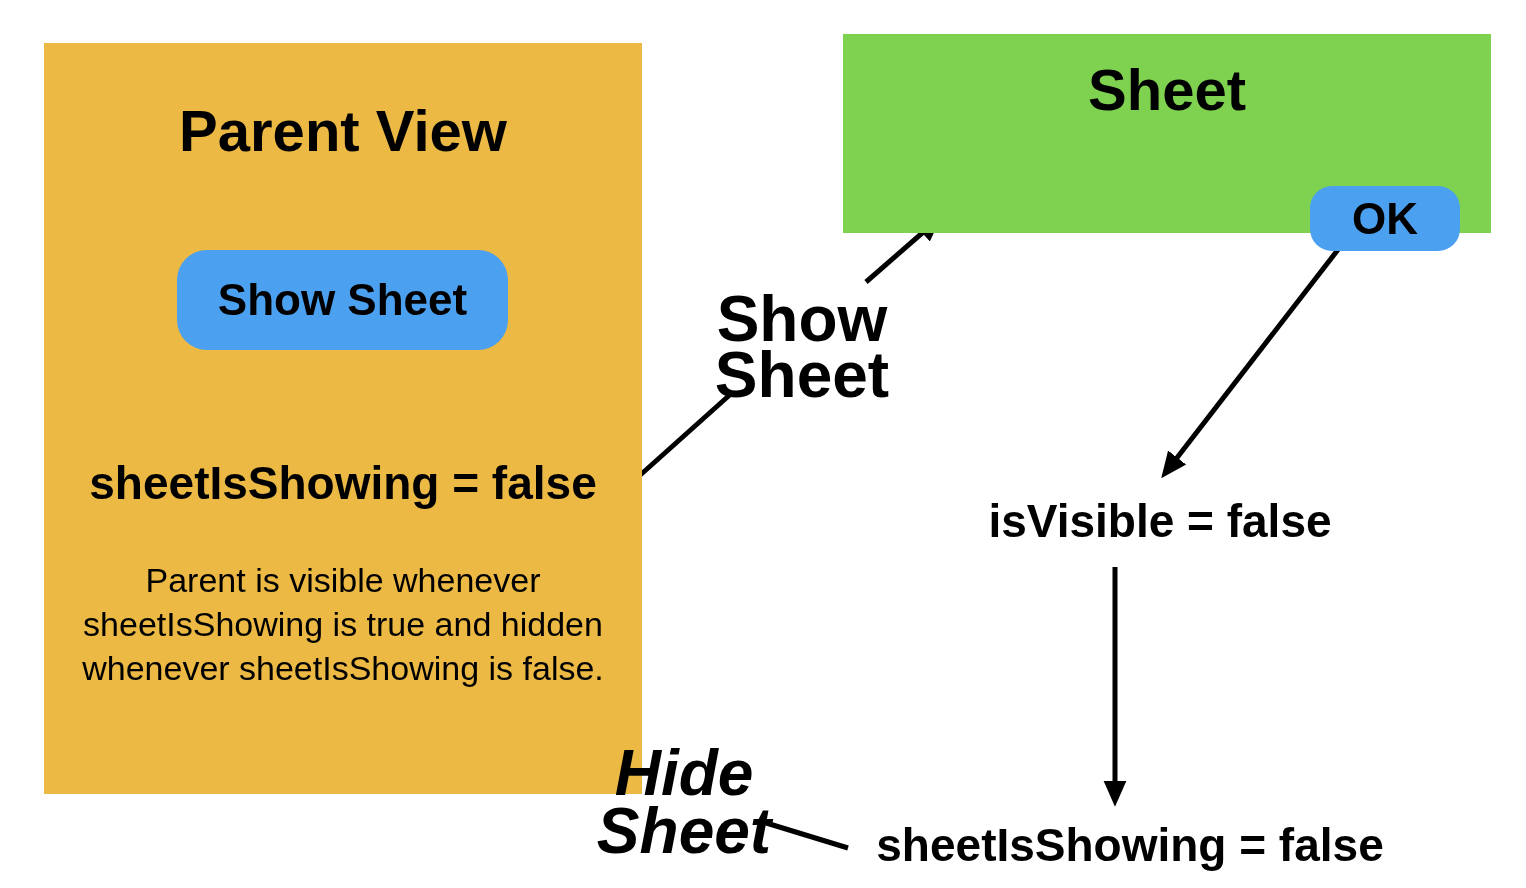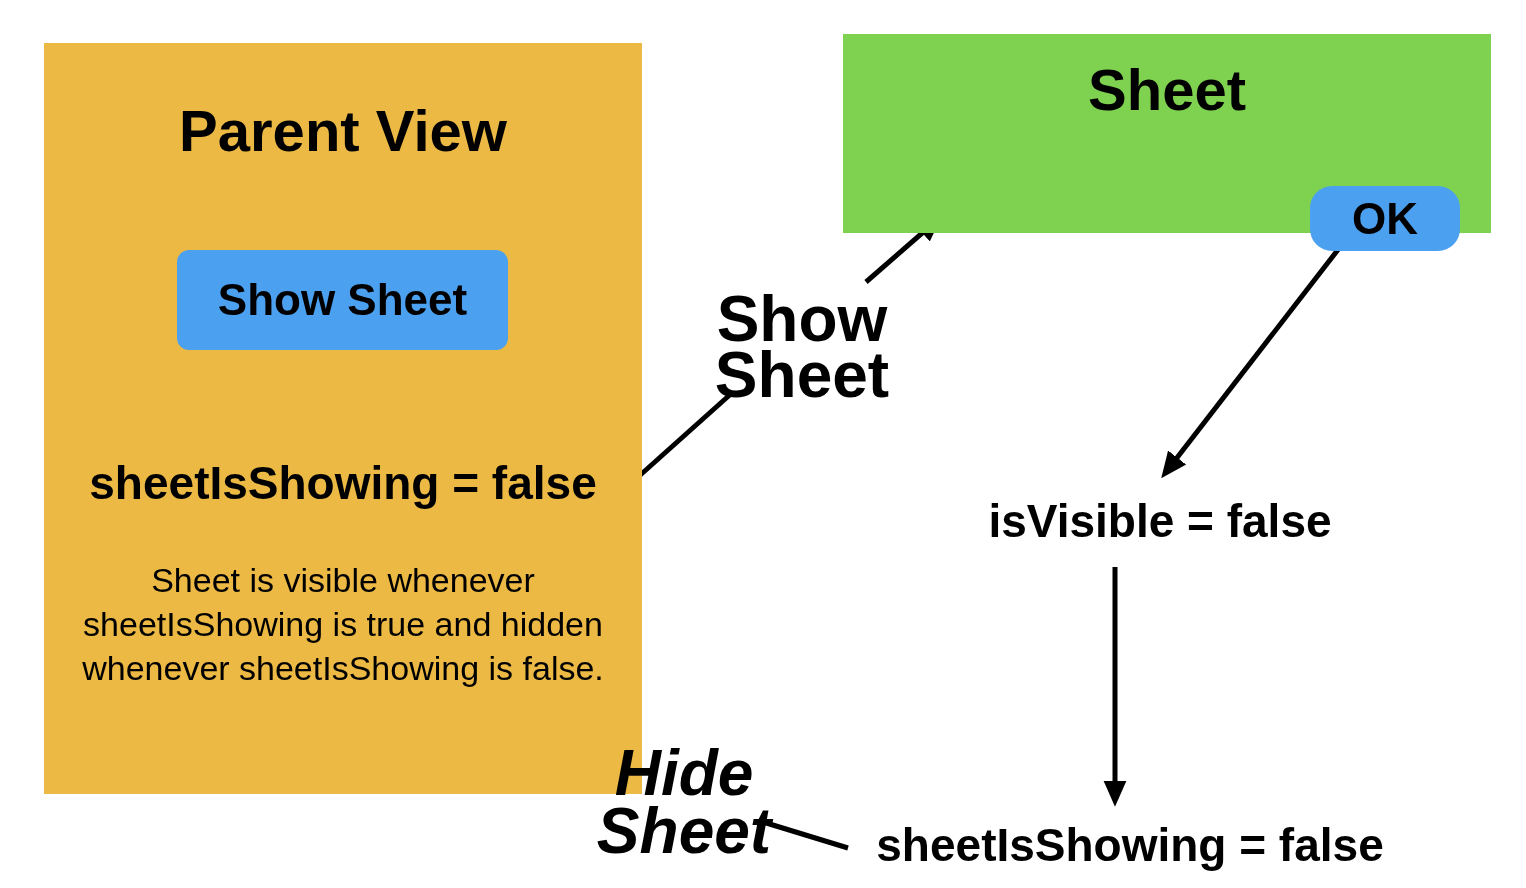--- a/index.html
+++ b/index.html
@@ -32,21 +32,21 @@
     position: absolute; left: 0; width: 100%;
     text-align: center; font-weight: bold; font-size: 58px; line-height: 1.1;
   }
   .parent-box .box-title { top: 56px; }
   .sheet-box  .box-title { top: 24px; }
 
   .pill {
     position: absolute;
     display: flex; align-items: center; justify-content: center;
     background: var(--button-bg, #4BA1F0);
-    border: none; border-radius: 12px;
+    border: none; border-radius: 30px;
     font-family: inherit; font-weight: bold; color: #000;
     cursor: pointer;
   }
   .show-sheet-btn { left: 133px; top: 207px; width: 331px; height: 100px; font-size: 44px; }
   .ok-btn { left: 467px; top: 109px; width: 150px; height: 65px; font-size: 44px; border-radius: 22px; margin-top: 43px; }
 
   .state-label {
     position: absolute; font-weight: bold; font-size: 46px;
     text-align: center; line-height: 52px; white-space: nowrap;
   }
@@ -85,21 +85,21 @@
     <line x1="1364" y1="216" x2="1166" y2="472" marker-end="url(#ah)"></line>
     <line x1="1115" y1="567" x2="1115" y2="799" marker-end="url(#ah)"></line>
     <line x1="608" y1="783" x2="494" y2="750" marker-end="url(#ah)"></line>
     <line x1="763" y1="822" x2="848" y2="848"></line>
   </svg>
 
   <div class="box parent-box">
     <div class="box-title">Parent View</div>
     <button class="pill show-sheet-btn">Show Sheet</button>
     <div class="state-label state-true">sheetIsShowing = false</div>
-    <div class="desc">Sheet is visible whenever sheetIsShowing is true and hidden whenever sheetIsShowing is false.</div>
+    <div class="desc">Parent is visible whenever sheetIsShowing is true and hidden whenever sheetIsShowing is false.</div>
   </div>
 
   <div class="box sheet-box">
     <div class="box-title">Sheet</div>
     <button class="pill ok-btn">OK</button>
   </div>
 
   <div class="float-label show-label">
     <div>Show</div>
     <div>Sheet</div>

